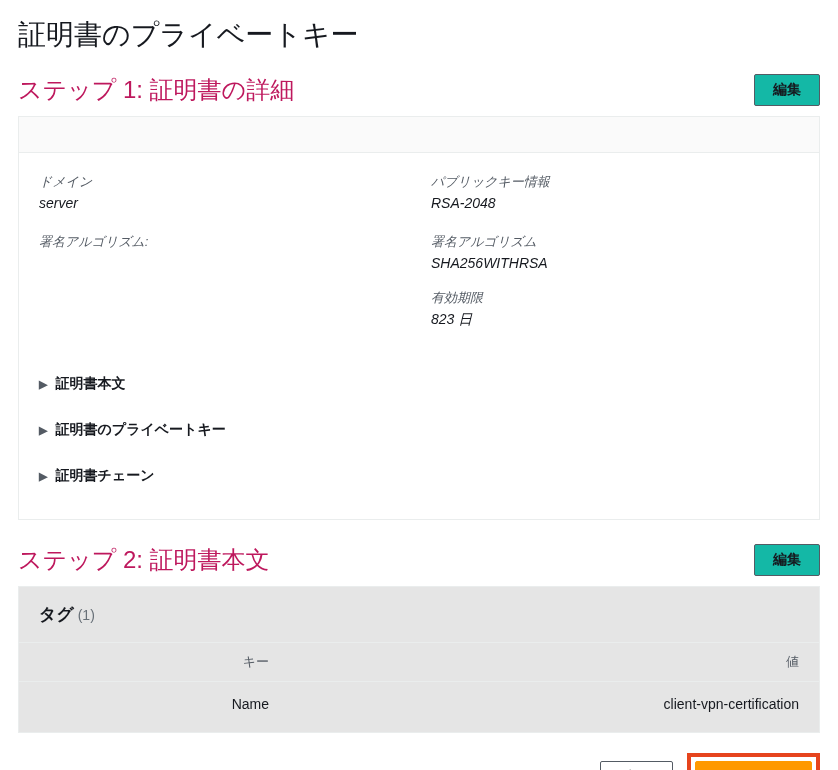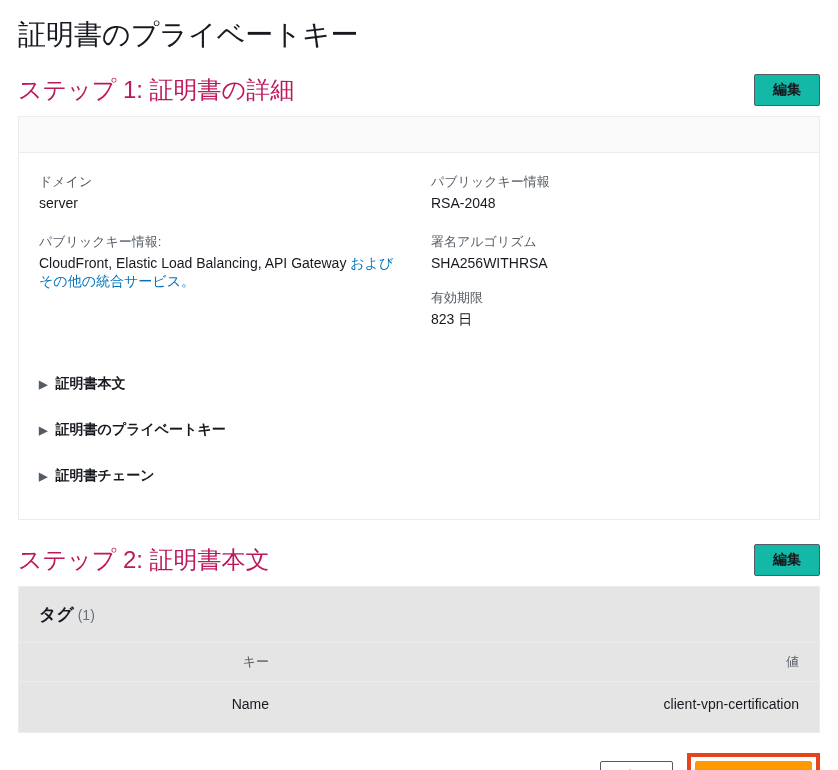--- a/index.html
+++ b/index.html
@@ -52,20 +52,21 @@
       padding: 20px 20px 10px 20px;
     }
     .detail-grid {
       display: grid;
       grid-template-columns: 1fr 1fr;
       column-gap: 24px;
       row-gap: 4px;
     }
     .detail-block {
       margin-bottom: 18px;
+      font-style: italic;
     }
     .detail-label {
       color: #545b64;
       font-size: 13px;
       margin-bottom: 4px;
     }
     .detail-value {
       color: #16191f;
       font-size: 14px;
     }
@@ -179,24 +180,21 @@
     <div class="detail-grid">
       <div class="detail-block">
         <div class="detail-label">ドメイン</div>
         <div class="detail-value">server</div>
       </div>
       <div class="detail-block">
         <div class="detail-label">パブリックキー情報</div>
         <div class="detail-value">RSA-2048</div>
       </div>
       <div class="detail-block">
-        <div class="detail-label">パブリックキー情報:</div>
-        <div class="detail-value">
-          <span>CloudFront, Elastic Load Balancing, API Gateway </span><span class="link">およびその他の統合サービス。</span>
-        </div>
+        <div class="detail-label">署名アルゴリズム:</div>
       </div>
       <div>
         <div class="detail-block">
           <div class="detail-label">署名アルゴリズム</div>
           <div class="detail-value">SHA256WITHRSA</div>
         </div>
         <div class="detail-block">
           <div class="detail-label">有効期限</div>
           <div class="detail-value">823 日</div>
         </div>

